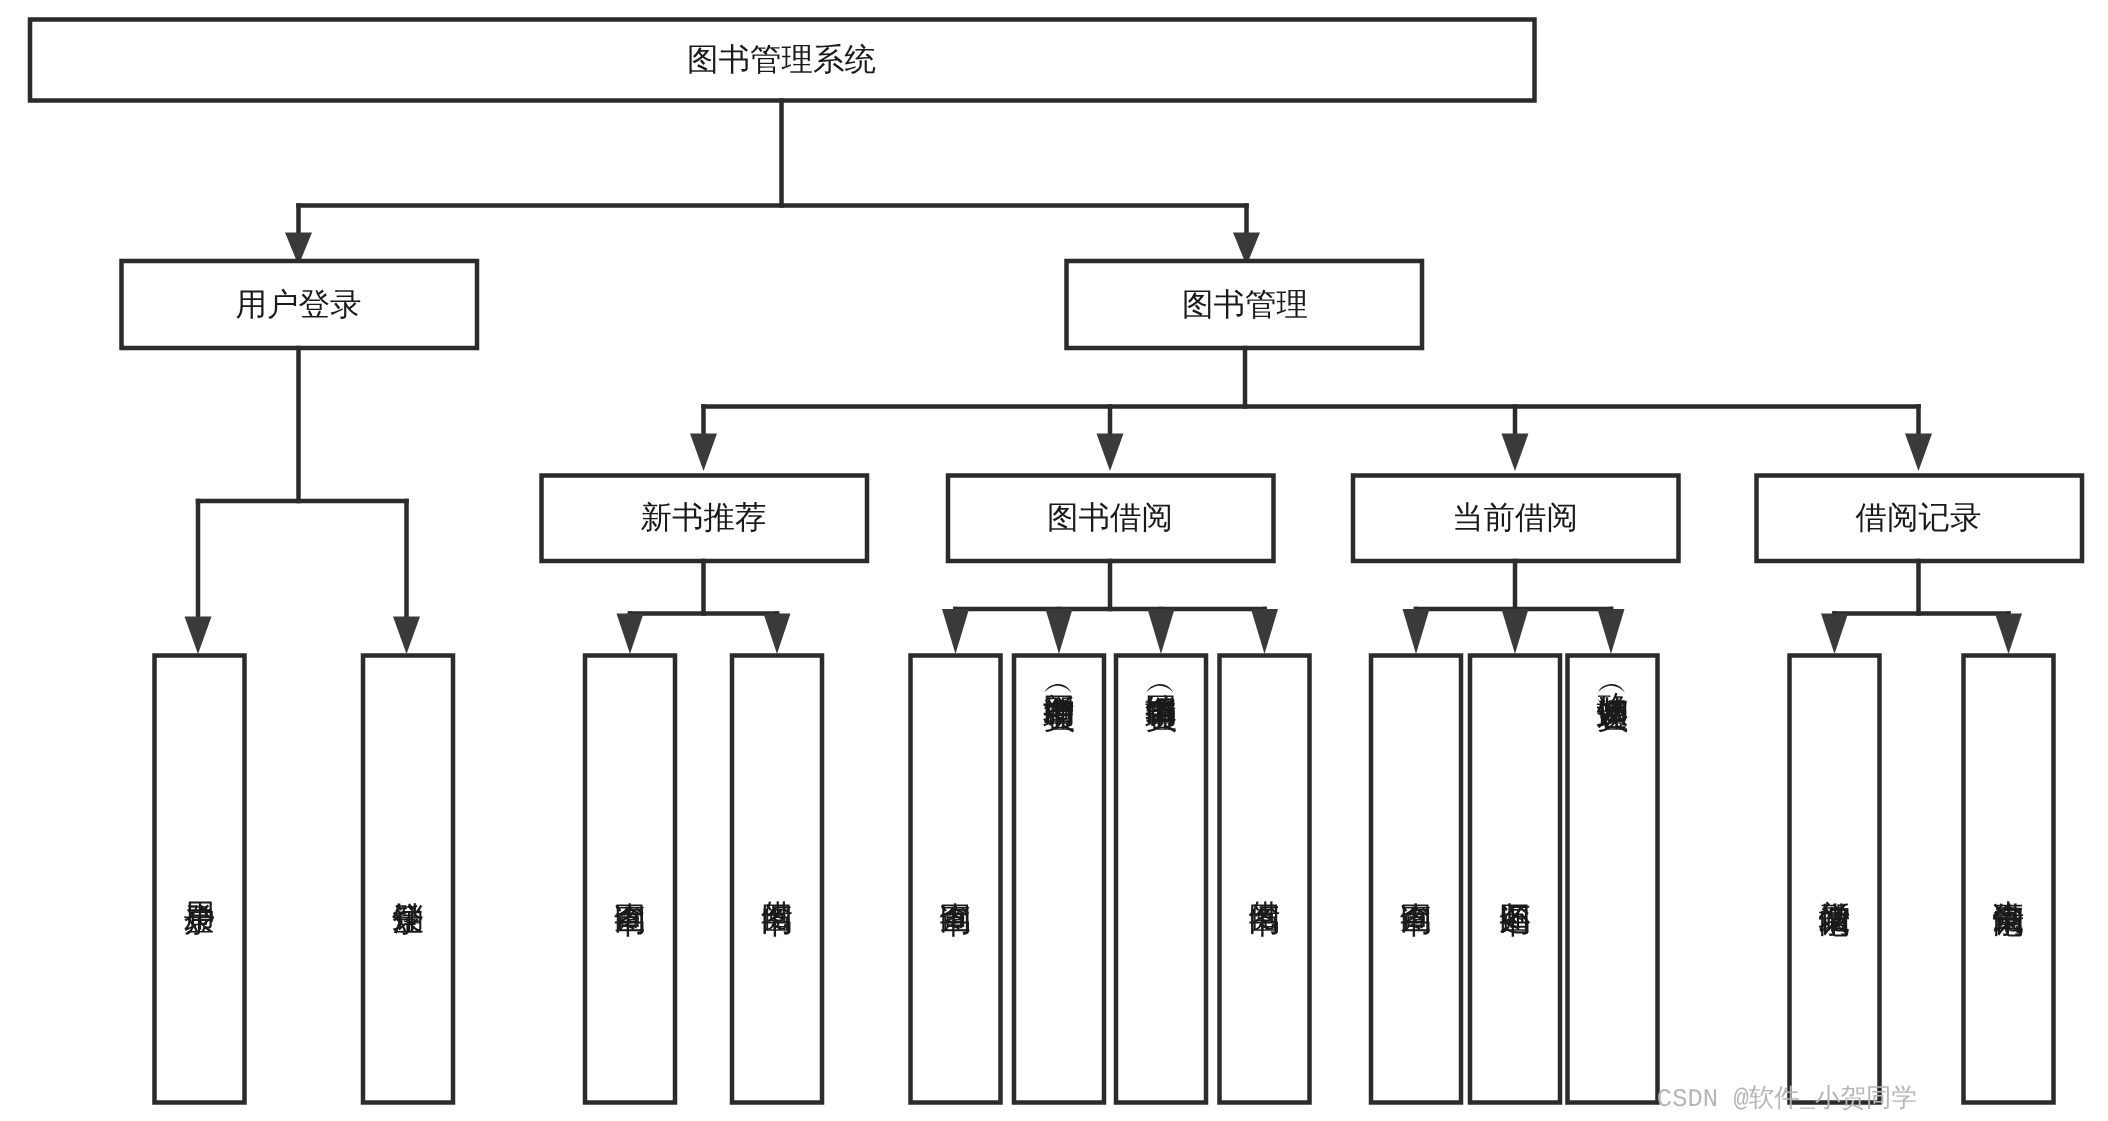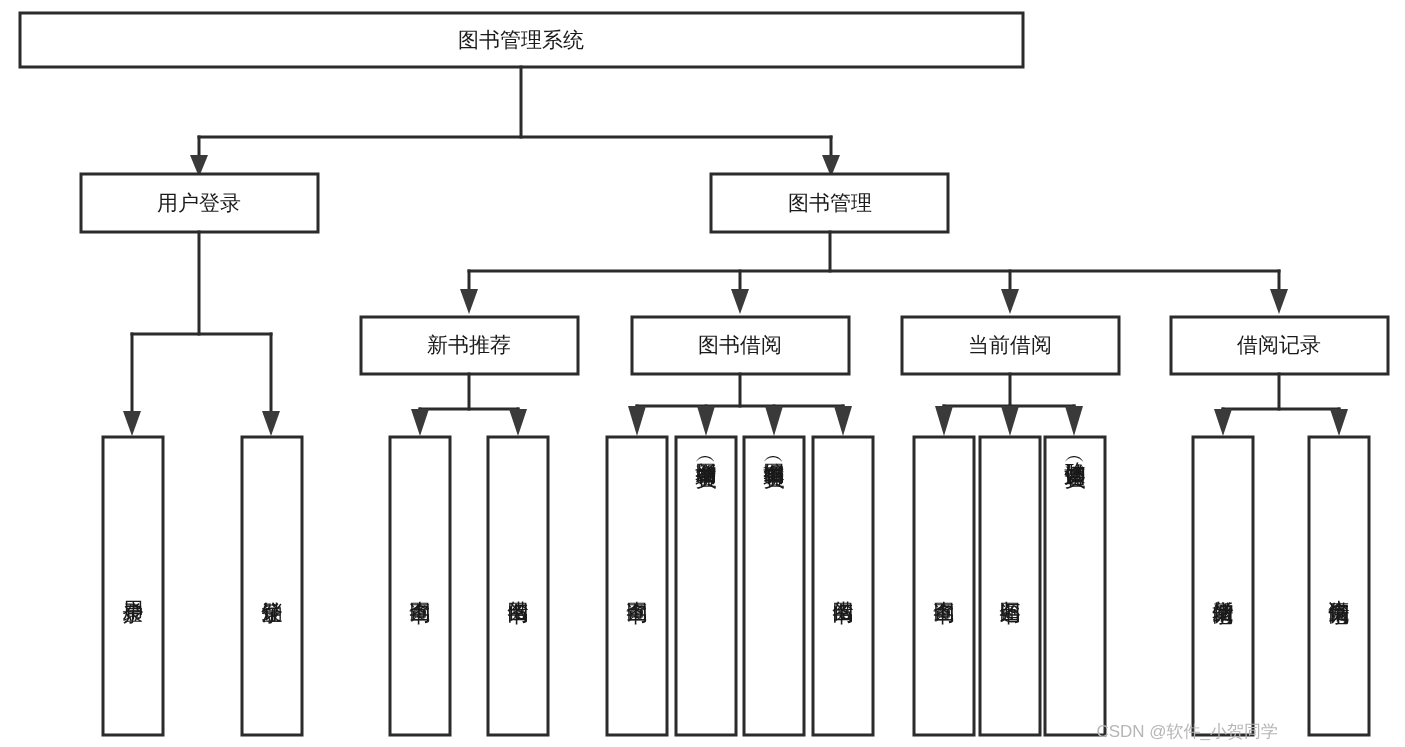--- a/index.html
+++ b/index.html
@@ -62,21 +62,21 @@
     font-size: 21px;
     line-height: 1.05;
     color: #1a1a1a;
     letter-spacing: 1px;
     white-space: nowrap;
   }
   .watermark {
     position: absolute;
     right: 12px;
     bottom: 4px;
-    font-family: Liberation Sans, sans-serif;
+    font-family: Liberation Mono, monospace;
     font-size: 17px;
     color: #b6b6b6;
     white-space: nowrap;
     user-select: none;
   }
 </style>
 </head>
 <body>
 
 <div id="diagram-root">

